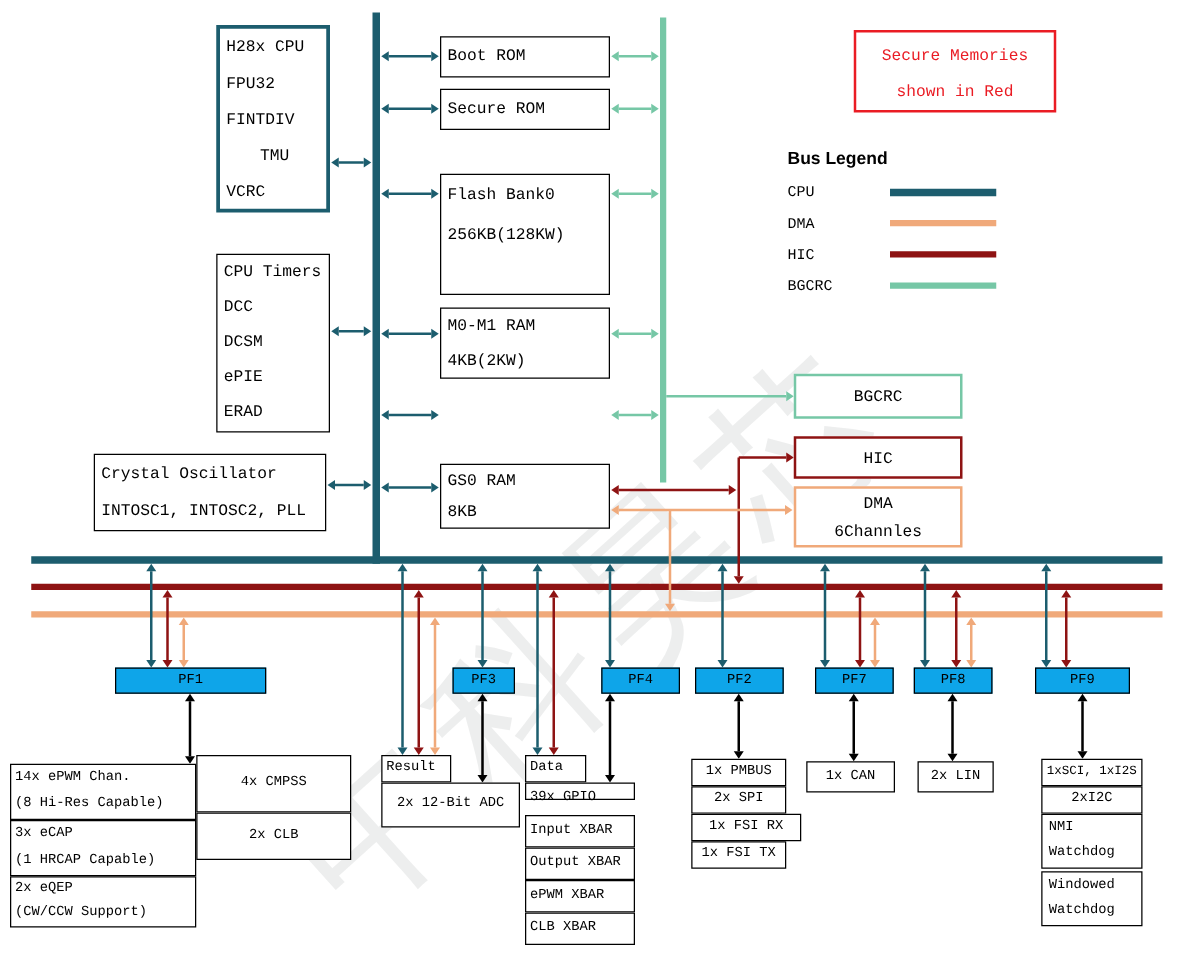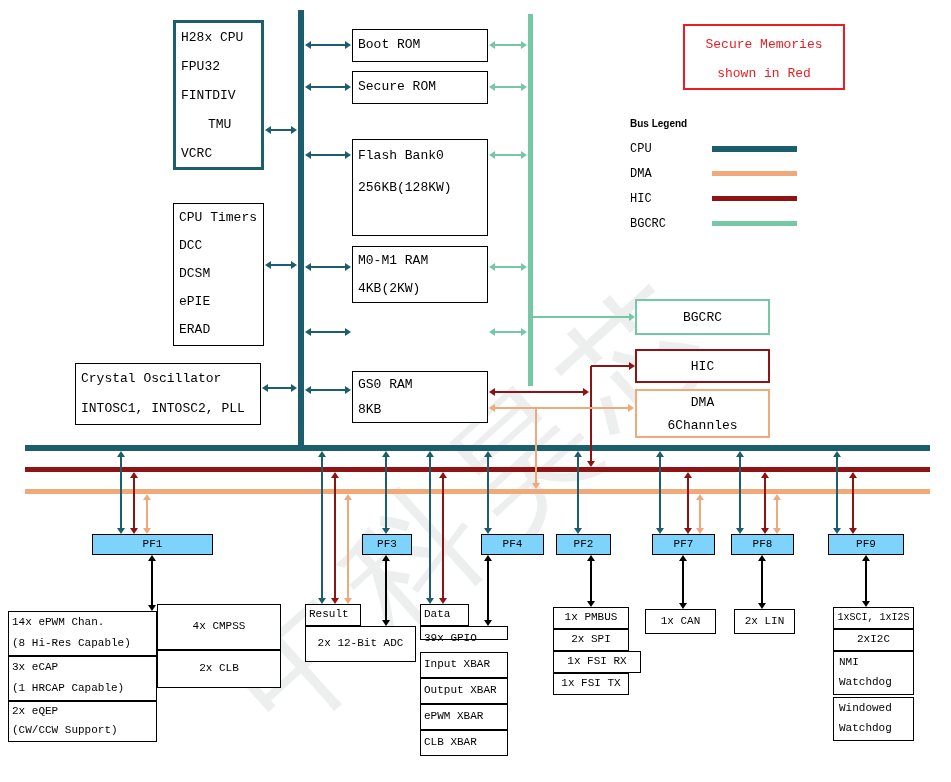--- a/index.html
+++ b/index.html
@@ -30,27 +30,27 @@
   .blk{position:absolute;box-sizing:border-box;border:1.5px solid #000;background:#fff;
        font-size:13px;z-index:2;}
   .blk .ln{padding-left:5px;white-space:nowrap;}
   .bd-cpu{border:3px solid var(--cpu);}
   .bd-secure{border:2px solid var(--secure);color:var(--secure);}
   .bd-bgcrc{border:2px solid var(--bgcrc);}
   .bd-hic{border:2px solid var(--hic);}
   .bd-dma{border:2px solid var(--dma);}
   .ctr{text-align:center;}
   .pf{position:absolute;top:534px;height:21px;box-sizing:border-box;border:1.5px solid #000;
-      background:#7dd3fc;text-align:center;font-size:11px;line-height:18px;z-index:2;}
+      background:#0ea5e9;text-align:center;font-size:11px;line-height:18px;z-index:2;}
   .per{position:absolute;box-sizing:border-box;border:1.5px solid #000;background:#fff;
        font-size:11px;z-index:2;}
   .per .ln{padding-left:3px;white-space:nowrap;}
   
   .legend{position:absolute;left:630px;top:118px;width:190px;z-index:2;}
-  .lg-title{font-family:"Liberation Sans",sans-serif;font-weight:bold;font-size:10px;margin-bottom:7px;}
+  .lg-title{font-family:"Liberation Sans",sans-serif;font-weight:bold;font-size:14px;margin-bottom:7px;}
   .lg-row{display:flex;align-items:center;height:25px;}
   .lg-label{width:82px;font-size:12px;}
   .lg-bar{display:inline-block;width:85px;height:5px;background:currentColor;}
   .lg-bar.thick{height:6px;}
   
   .watermark{position:absolute;left:170px;top:400px;width:640px;z-index:0;
      font-size:135px;letter-spacing:14px;color:rgba(145,150,150,0.16);
      transform:rotate(-42deg);transform-origin:center center;white-space:nowrap;
      pointer-events:none;user-select:none;}
 </style>
@@ -197,21 +197,21 @@
     <span>HIC</span>
   </div>
   <div class="blk bd-dma ctr" style="left:635px;top:389px;width:135px;height:49px;">
     <div style="line-height:23px;">DMA</div>
     <div style="line-height:23px;">6Channles</div>
   </div>
 
   <div class="pf" style="left:92px;width:121px;"><span>PF1</span></div>
   <div class="pf" style="left:362px;width:50px;"><span>PF3</span></div>
   <div class="pf" style="left:481px;width:63px;"><span>PF4</span></div>
-  <div class="pf" style="left:556px;width:55px;"><span>PF2</span></div>
+  <div class="pf" style="left:556px;width:71px;"><span>PF2</span></div>
   <div class="pf" style="left:652px;width:63px;"><span>PF7</span></div>
   <div class="pf" style="left:731px;width:63px;"><span>PF8</span></div>
   <div class="pf" style="left:828px;width:76px;"><span>PF9</span></div>
 
   <div class="per" style="left:8px;top:611px;width:149px;height:45px;">
     <div class="ln" style="line-height:21px;">14x ePWM Chan.</div>
     <div class="ln" style="line-height:21px;">(8 Hi-Res Capable)</div>
   </div>
   <div class="per" style="left:8px;top:656px;width:149px;height:45px;">
     <div class="ln" style="line-height:21px;">3x eCAP</div>

